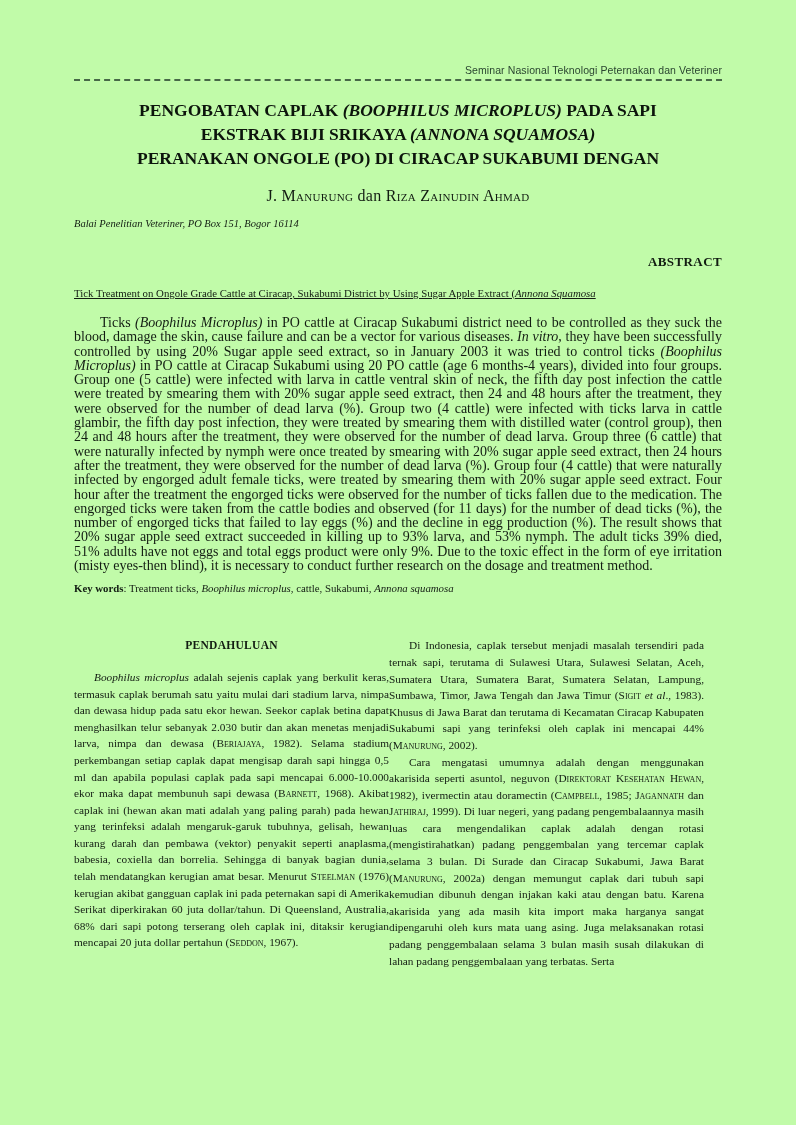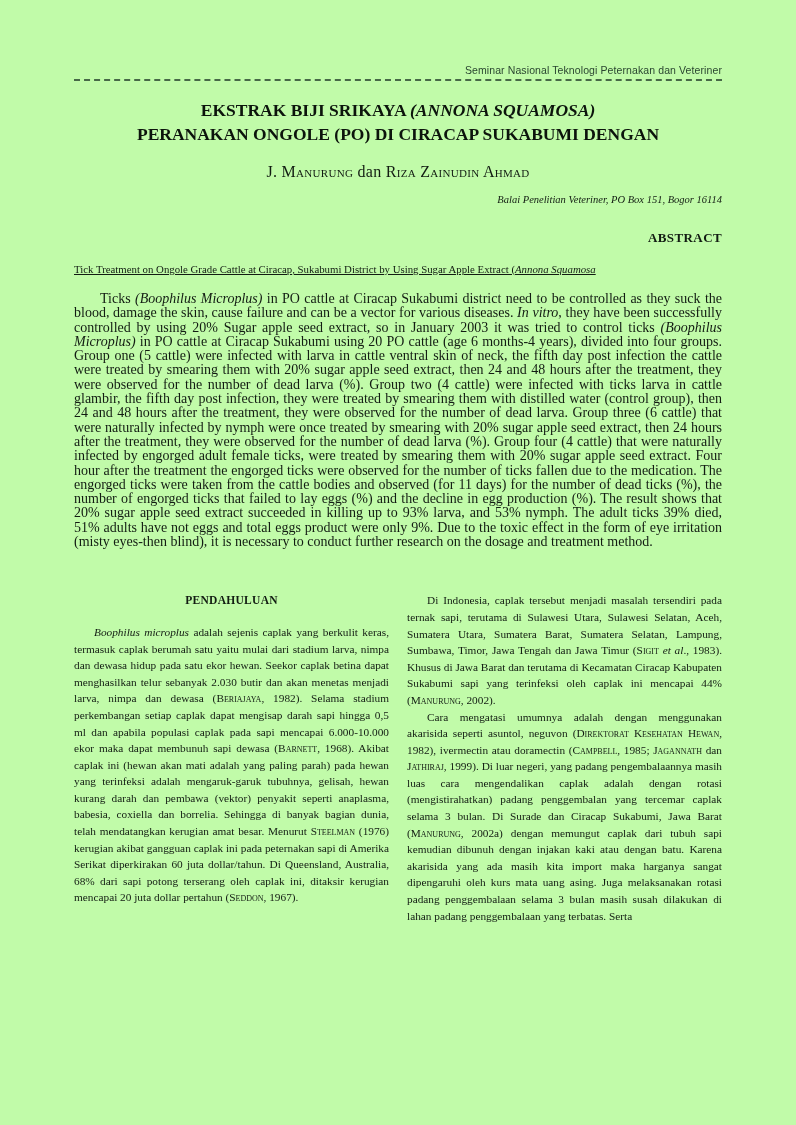--- a/index.html
+++ b/index.html
@@ -14,62 +14,64 @@
   .running-head{
     font-family:"Liberation Sans", sans-serif;font-size:10.5px;color:#2a4530;
     text-align:right;letter-spacing:.1px;
   }
   .head-divider{border-bottom:2px dashed #476947;margin-top:3px;height:0;}
   .article-title{
     margin:17px 6px 0 6px;text-align:center;font-weight:bold;
     font-size:17.5px;line-height:24px;color:#0c140c;
   }
   .authors{margin-top:17px;text-align:center;font-size:16px;letter-spacing:.3px;}
-  .affiliation{margin-top:13px;text-align:right;font-style:italic;font-size:10.5px;}
+  .affiliation{margin-top:13px;text-align:left;font-style:italic;font-size:10.5px;}
   .abstract-heading{margin-top:25px;text-align:right;font-weight:bold;font-size:13px;letter-spacing:.4px;}
   .abstract-subtitle{margin-top:17px;font-size:10.8px;text-decoration:underline;}
   .abstract-body{
     margin-top:17px;font-size:14px;line-height:14.3px;text-align:justify;
     text-indent:26px;
   }
   .keywords{margin-top:9px;font-size:10.8px;}
-  .columns{display:flex;gap:18px;margin-top:43px;}
+  .columns{display:flex;margin-top:43px;}
   .col{width:315px;font-size:11.3px;line-height:16.6px;text-align:justify;}
   .section-heading{text-align:center;font-weight:bold;font-size:11.5px;margin:0 0 15px 0;letter-spacing:.3px;}
   .col p{margin:0;text-indent:20px;}
   .footer{
     position:absolute;left:74px;right:74px;top:1018px;
     font-family:"Liberation Sans", sans-serif;font-size:10.5px;color:#2a4530;
   }
   .footer-rule{border-top:2px dashed #476947;height:0;}
   .footer-row{display:flex;justify-content:center;margin-top:4px;}
 </style>
 </head>
 <body>
 
 <div class="page">
 
   <div class="running-head">Seminar Nasional Teknologi Peternakan dan Veteriner</div>
   <div class="head-divider"></div>
 
   <div class="article-title">
+    <div><span>PENGOBATAN CAPLAK </span><span class="i">(BOOPHILUS MICROPLUS)</span><span> PADA SAPI</span></div>
     <div><span>EKSTRAK BIJI SRIKAYA </span><span class="i">(ANNONA SQUAMOSA)</span></div>
     <div><span>PERANAKAN ONGOLE (PO) DI CIRACAP SUKABUMI DENGAN</span></div>
   </div>
 
   <div class="authors"><span class="sc">J. Manurung</span><span> dan </span><span class="sc">Riza Zainudin Ahmad</span></div>
 
   <div class="affiliation">Balai Penelitian Veteriner, PO Box 151, Bogor 16114</div>
 
   <div class="abstract-heading">ABSTRACT</div>
 
   <div class="abstract-subtitle"><span>Tick Treatment on Ongole Grade Cattle at Ciracap, Sukabumi District by Using Sugar Apple Extract (</span><span class="i">Annona Squamosa</span></div>
 
   <div class="abstract-body"><span>Ticks </span><span class="i">(Boophilus Microplus)</span><span> in PO cattle at Ciracap Sukabumi district need to be controlled as they suck the blood, damage the skin, cause failure and can be a vector for various diseases. </span><span class="i">In vitro</span><span>, they have been successfully controlled by using 20% Sugar apple seed extract, so in January 2003 it was tried to control ticks </span><span class="i">(Boophilus Microplus)</span><span> in PO cattle at Ciracap Sukabumi using 20 PO cattle (age 6 months-4 years), divided into four groups. Group one (5 cattle) were infected with larva in cattle ventral skin of neck, the fifth day post infection the cattle were treated by smearing them with 20% sugar apple seed extract, then 24 and 48 hours after the treatment, they were observed for the number of dead larva (%). Group two (4 cattle) were infected with ticks larva in cattle glambir, the fifth day post infection, they were treated by smearing them with distilled water (control group), then 24 and 48 hours after the treatment, they were observed for the number of dead larva. Group three (6 cattle) that were naturally infected by nymph were once treated by smearing with 20% sugar apple seed extract, then 24 hours after the treatment, they were observed for the number of dead larva (%). Group four (4 cattle) that were naturally infected by engorged adult female ticks, were treated by smearing them with 20% sugar apple seed extract. Four hour after the treatment the engorged ticks were observed for the number of ticks fallen due to the medication. The engorged ticks were taken from the cattle bodies and observed (for 11 days) for the number of dead ticks (%), the number of engorged ticks that failed to lay eggs (%) and the decline in egg production (%). The result shows that 20% sugar apple seed extract succeeded in killing up to 93% larva, and 53% nymph. The adult ticks 39% died, 51% adults have not eggs and total eggs product were only 9%. Due to the toxic effect in the form of eye irritation (misty eyes-then blind), it is necessary to conduct further research on the dosage and treatment method.</span></div>
 
+  <div class="keywords"><span class="b">Key words</span><span>: Treatment ticks, </span><span class="i">Boophilus microplus</span><span>, cattle, Sukabumi, </span><span class="i">Annona squamosa</span></div>
 
   <div class="columns">
     <div class="col">
       <div class="section-heading">PENDAHULUAN</div>
       <p><span class="i">Boophilus microplus</span><span> adalah sejenis caplak yang berkulit keras, termasuk caplak berumah satu yaitu mulai dari stadium larva, nimpa dan dewasa hidup pada satu ekor hewan. Seekor caplak betina dapat menghasilkan telur sebanyak 2.030 butir dan akan menetas menjadi larva, nimpa dan dewasa (</span><span class="sc">Beriajaya</span><span>, 1982). Selama stadium perkembangan setiap caplak dapat mengisap darah sapi hingga 0,5 ml dan apabila populasi caplak pada sapi mencapai 6.000-10.000 ekor maka dapat membunuh sapi dewasa (</span><span class="sc">Barnett</span><span>, 1968). Akibat caplak ini (hewan akan mati adalah yang paling parah) pada hewan yang terinfeksi adalah mengaruk-garuk tubuhnya, gelisah, hewan kurang darah dan pembawa (vektor) penyakit seperti anaplasma, babesia, coxiella dan borrelia. Sehingga di banyak bagian dunia, telah mendatangkan kerugian amat besar. Menurut </span><span class="sc">Steelman</span><span> (1976) kerugian akibat gangguan caplak ini pada peternakan sapi di Amerika Serikat diperkirakan 60 juta dollar/tahun. Di Queensland, Australia, 68% dari sapi potong terserang oleh caplak ini, ditaksir kerugian mencapai 20 juta dollar pertahun (</span><span class="sc">Seddon</span><span>, 1967).</span></p>
     </div>
     <div class="col">
       <p><span>Di Indonesia, caplak tersebut menjadi masalah tersendiri pada ternak sapi, terutama di Sulawesi Utara, Sulawesi Selatan, Aceh, Sumatera Utara, Sumatera Barat, Sumatera Selatan, Lampung, Sumbawa, Timor, Jawa Tengah dan Jawa Timur (</span><span class="sc">Sigit</span><span> </span><span class="i">et al</span><span>., 1983). Khusus di Jawa Barat dan terutama di  Kecamatan Ciracap Kabupaten Sukabumi sapi yang terinfeksi oleh caplak ini mencapai 44% (</span><span class="sc">Manurung</span><span>, 2002).</span></p>
       <p><span>Cara mengatasi umumnya adalah dengan menggunakan akarisida seperti asuntol, neguvon (</span><span class="sc">Direktorat Kesehatan Hewan</span><span>, 1982), ivermectin atau doramectin (</span><span class="sc">Campbell</span><span>, 1985; </span><span class="sc">Jagannath</span><span> dan </span><span class="sc">Jathiraj</span><span>, 1999). Di luar negeri, yang padang pengembalaannya masih luas cara mengendalikan caplak adalah dengan rotasi (mengistirahatkan) padang penggembalan yang tercemar caplak selama 3 bulan. Di Surade dan Ciracap Sukabumi, Jawa Barat (</span><span class="sc">Manurung</span><span>, 2002a) dengan memungut caplak dari tubuh sapi kemudian dibunuh dengan injakan kaki atau dengan batu. Karena akarisida yang ada masih kita import maka harganya sangat dipengaruhi oleh kurs mata uang asing. Juga melaksanakan rotasi padang penggembalaan selama 3 bulan masih susah dilakukan di lahan padang penggembalaan yang terbatas. Serta</span></p>
     </div>

